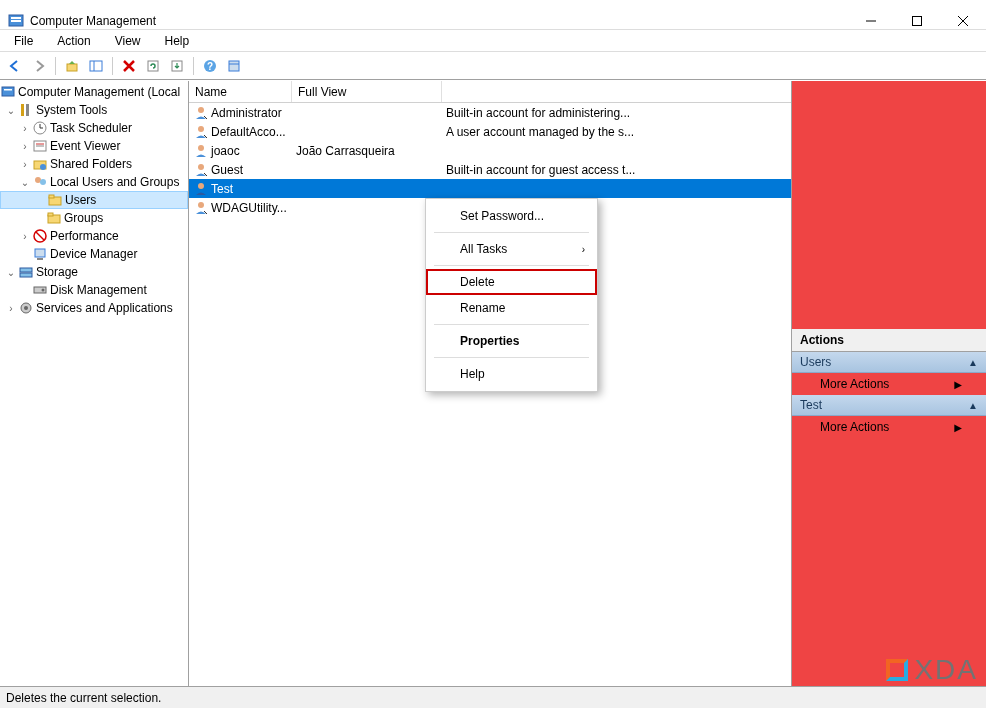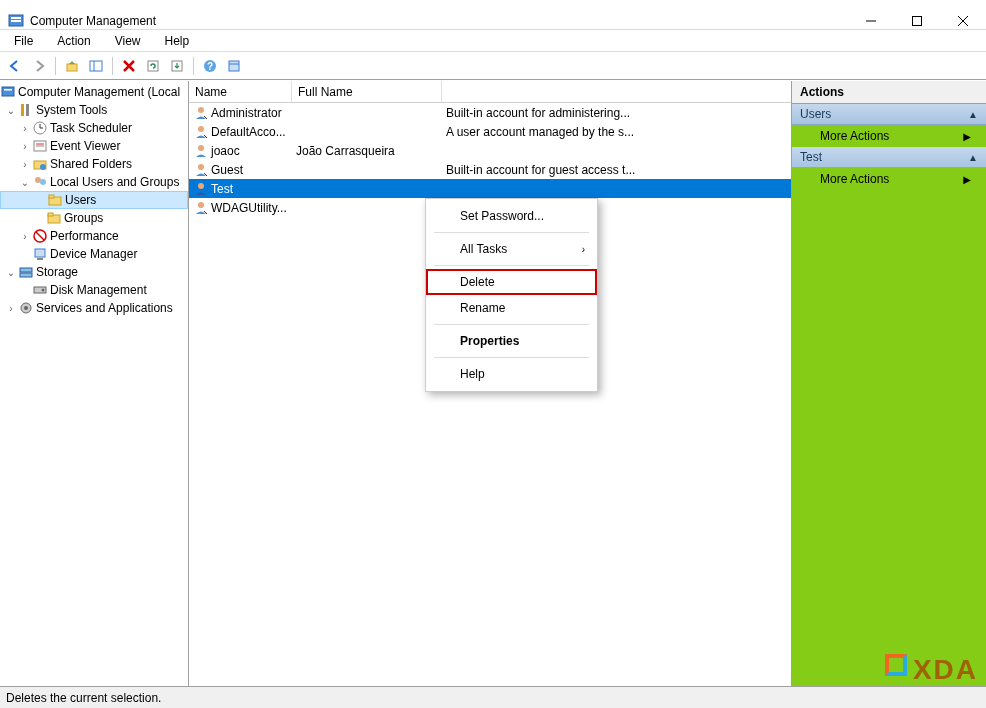--- a/index.html
+++ b/index.html
@@ -14,21 +14,21 @@
 .menubar { height:22px; display:flex; align-items:center; padding:0 6px; gap:8px; border-bottom:1px solid #ddd; font-size:12px; }
 .menubar .menu { padding:2px 8px; cursor:default; }
 
 .toolbar { height:28px; display:flex; align-items:center; padding:0 4px; gap:2px; border-bottom:1px solid #a0a0a0; }
 .toolbar .tbtn { width:22px; height:22px; display:flex; align-items:center; justify-content:center; border:1px solid transparent; cursor:default; }
 .toolbar .sep { width:1px; height:18px; background:#ccc; margin:0 3px; }
 
 .main { display:flex; height:606px; border-top:1px solid #fff; }
 .tree-pane { width:189px; border-right:1px solid #a0a0a0; overflow:auto; background:#fff; padding-top:2px; }
 .center-pane { flex:1; display:flex; flex-direction:column; border-right:1px solid #a0a0a0; background:#fff; position:relative; }
-.actions-pane { width:194px; background:#84cc16; display:flex; flex-direction:column; }
+.actions-pane { width:194px; background:#ef4444; display:flex; flex-direction:column;justify-content:center; }
 
 .tree-item { display:flex; align-items:center; height:18px; padding-right:4px; cursor:default; white-space:nowrap; }
 .tree-item.selected { background:#cce8ff; border:1px solid #99d1ff; height:18px; }
 .tw { display:inline-flex; width:14px; justify-content:center; align-items:center; color:#666; font-size:10px; }
 .ticon { width:16px; height:16px; margin-right:2px; display:inline-flex; align-items:center; justify-content:center; }
 .ind { display:inline-block; }
 
 .list-header { display:flex; height:22px; border-bottom:1px solid #d0d0d0; background:#fff; font-size:12px; }
 .list-header .col { padding:4px 6px; border-right:1px solid #e0e0e0; cursor:default; }
 .col-name { width:103px; }
@@ -39,34 +39,34 @@
 .list-row { display:flex; height:19px; align-items:center; font-size:12px; cursor:default; }
 .list-row .cell { padding:4px 4px; overflow:hidden; text-overflow:ellipsis; white-space:nowrap; display:flex; align-items:center; }
 .list-row .cell.col-name { width:103px; }
 .list-row .cell.col-full { width:150px; }
 .list-row .cell.col-desc { flex:1; }
 .list-row.selected { background:#0078d7; color:#fff; }
 .uicon { width:16px; height:16px; margin-right:2px; flex-shrink:0; }
 
 .actions-header { background:#f0f0f0; border-bottom:1px solid #a0a0a0; padding:4px 8px; font-weight:bold; font-size:12px; }
 .actions-section { background:linear-gradient(#c4d8ed,#a8c4e0); border-bottom:1px solid #8ba8c8; padding:3px 8px; display:flex; justify-content:space-between; align-items:center; color:#1a3a5c; font-size:12px; cursor:default; }
-.actions-item { padding:4px 15px 4px 28px; display:flex; justify-content:space-between; align-items:center; cursor:default; font-size:12px; }
+.actions-item { padding:4px 24px 4px 28px; display:flex; justify-content:space-between; align-items:center; cursor:default; font-size:12px; }
 .up-caret { font-size:10px; }
 .right-caret { font-size:10px; color:#000; }
 
 .statusbar { height:22px; border-top:1px solid #a0a0a0; padding:2px 6px; font-size:12px; display:flex; align-items:center; background:#f0f0f0; }
 
 .context-menu { position:absolute; left:425px; top:198px; width:173px; background:#fff; border:1px solid #ccc; box-shadow:3px 3px 8px rgba(0,0,0,0.3); z-index:100; padding:4px 0; }
 .ctx-item { padding:6px 12px 6px 34px; font-size:12px; cursor:default; display:flex; justify-content:space-between; align-items:center; }
 .ctx-item.bold { font-weight:bold; }
 .ctx-item.highlighted { outline:2px solid #c00; outline-offset:-2px; }
 .ctx-sep { height:1px; background:#ddd; margin:3px 8px; }
 .ctx-arrow { font-size:10px; }
 
-.watermark { position:absolute; right:8px; bottom:22px; font-size:28px; font-weight:700; letter-spacing:2px; color:#a16207; display:flex; align-items:flex-start; gap:6px; pointer-events:none; }
+.watermark { position:absolute; right:8px; bottom:22px; font-size:28px; font-weight:400; letter-spacing:2px; color:#737373; display:flex; align-items:center; gap:6px; pointer-events:none; }
 .watermark .sq { width:22px; height:22px; border:4px solid #f26522; border-right-color:#29abe2; border-bottom-color:#29abe2; }
 </style>
 </head>
 <body>
 
 <div class="titlebar">
   <span class="app-icon">
     <svg width="16" height="16">
         <rect x="1" y="2" width="14" height="11" fill="#4a90d9" stroke="#2c5aa0"></rect>
         <rect x="3" y="4" width="10" height="2" fill="#fff"></rect>
@@ -298,21 +298,21 @@
             <circle cx="8" cy="8" r="2" fill="#666"></circle>
           </svg>
         </span>
       <span>Services and Applications</span>
     </div>
   </div>
 
   <div class="center-pane">
     <div class="list-header">
       <div class="col col-name">Name</div>
-      <div class="col col-full">Full Name</div>
+      <div class="col col-full">Full View</div>
     </div>
     <div class="list-body">
       <div class="list-row">
         <div class="cell col-name">
             <span class="uicon"><svg width="16" height="16">
                 <circle cx="8" cy="5" r="3" fill="#e8a87c"></circle>
                 <path d="M3 14 Q8 9 13 14" fill="#4a90d9"></path>
                 <path d="M11 11 L14 14" stroke="#333" stroke-width="1"></path>
               </svg></span>
             <span>Administrator</span>

